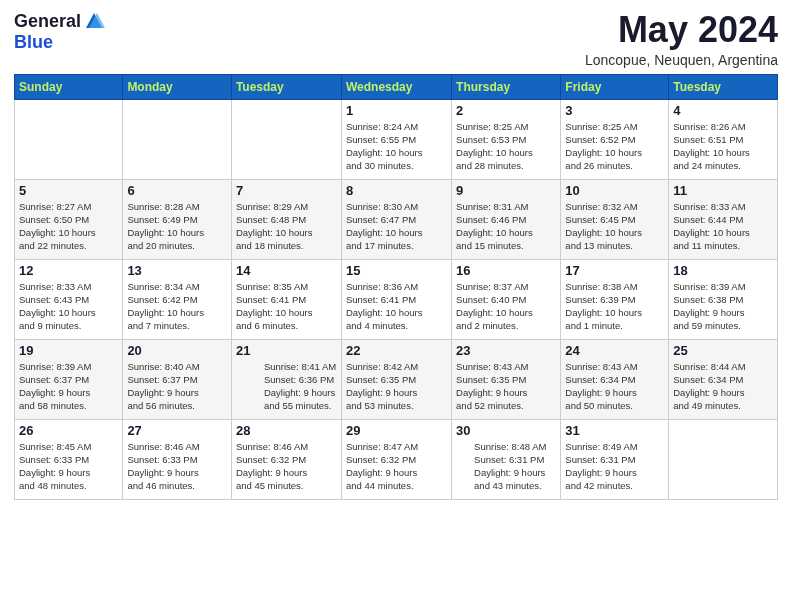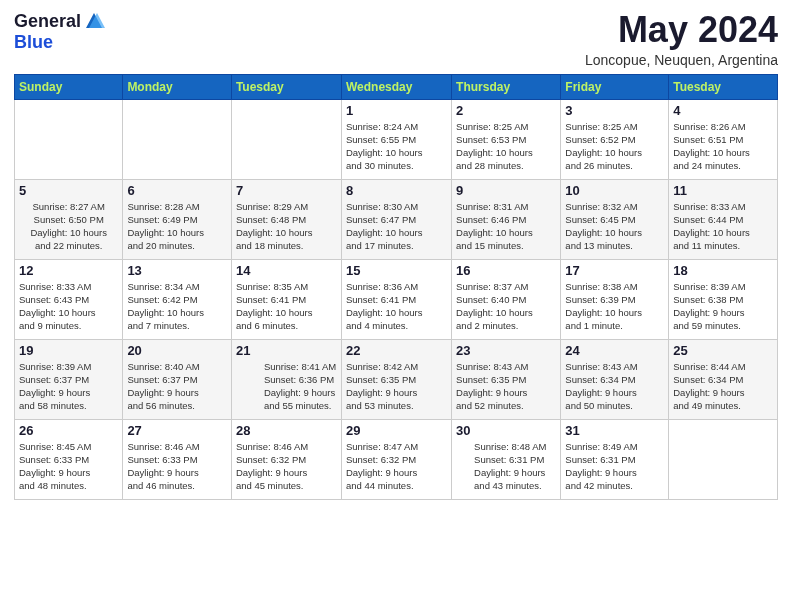--- a/index.html
+++ b/index.html
@@ -169,21 +169,21 @@
             <div class="cell-day">4</div>
             <div class="cell-info" style="white-space: pre-line;">Sunrise: 8:26 AM
 Sunset: 6:51 PM
 Daylight: 10 hours
 and 24 minutes.</div>
           </td>
         </tr>
         <tr>
           <td>
             <div class="cell-day">5</div>
-            <div class="cell-info" style="white-space: pre-line; text-align: center;">Sunrise: 8:27 AM
+            <div class="cell-info" style="white-space: pre-line;">Sunrise: 8:27 AM
 Sunset: 6:50 PM
 Daylight: 10 hours
 and 22 minutes.</div>
           </td>
           <td>
             <div class="cell-day">6</div>
             <div class="cell-info" style="white-space: pre-line;">Sunrise: 8:28 AM
 Sunset: 6:49 PM
 Daylight: 10 hours
 and 20 minutes.</div>

